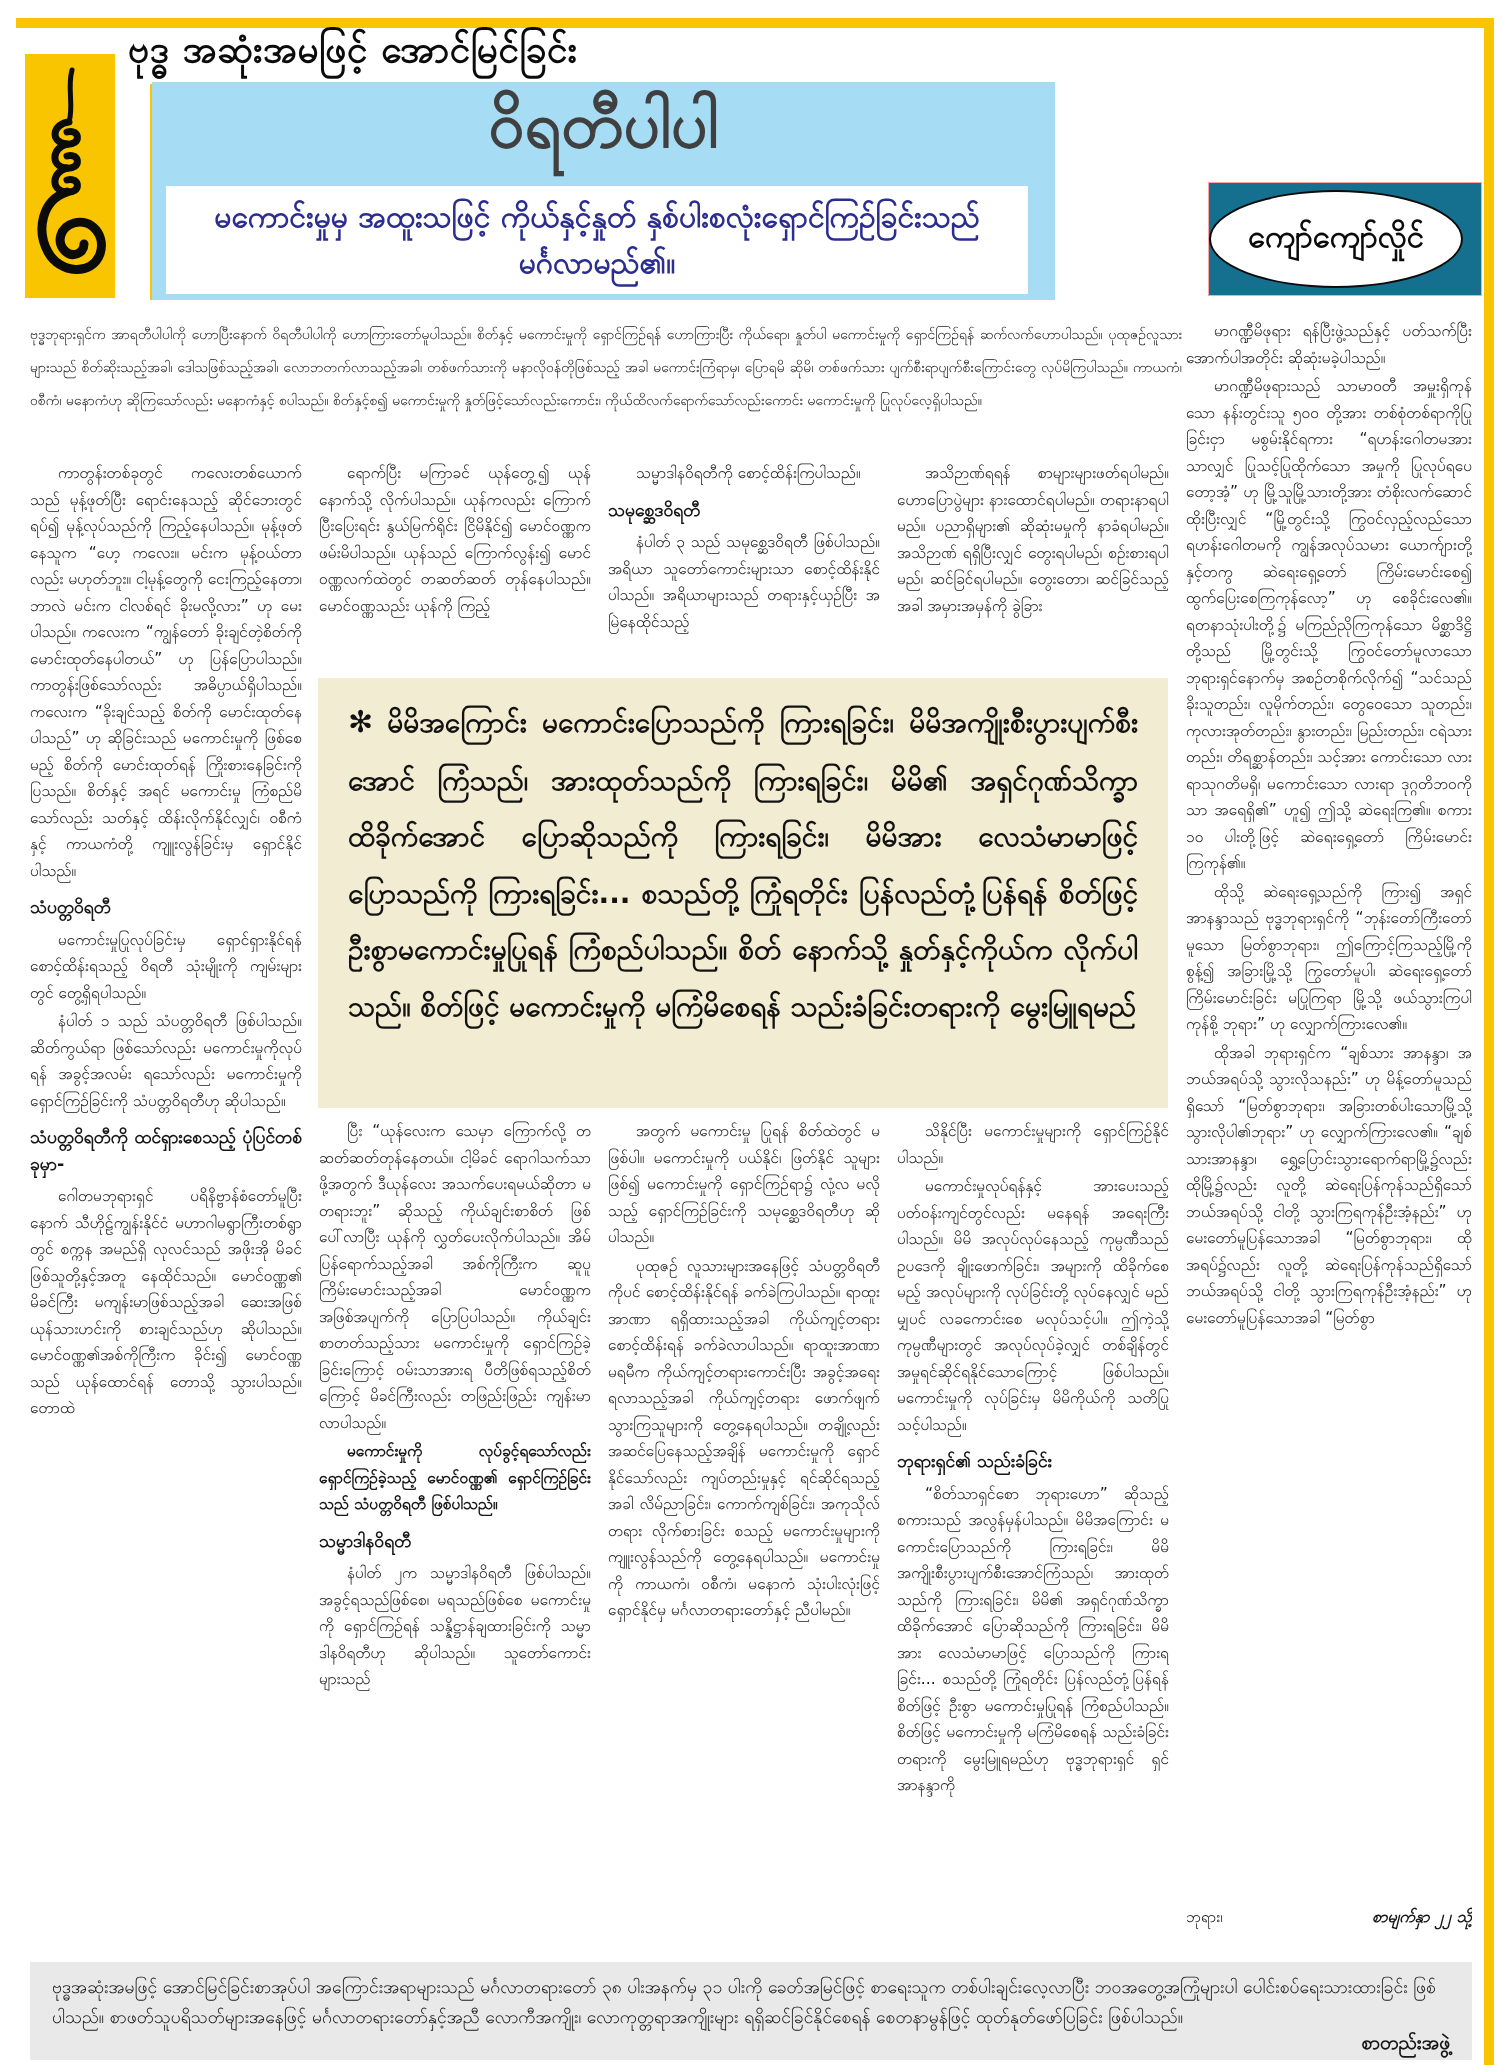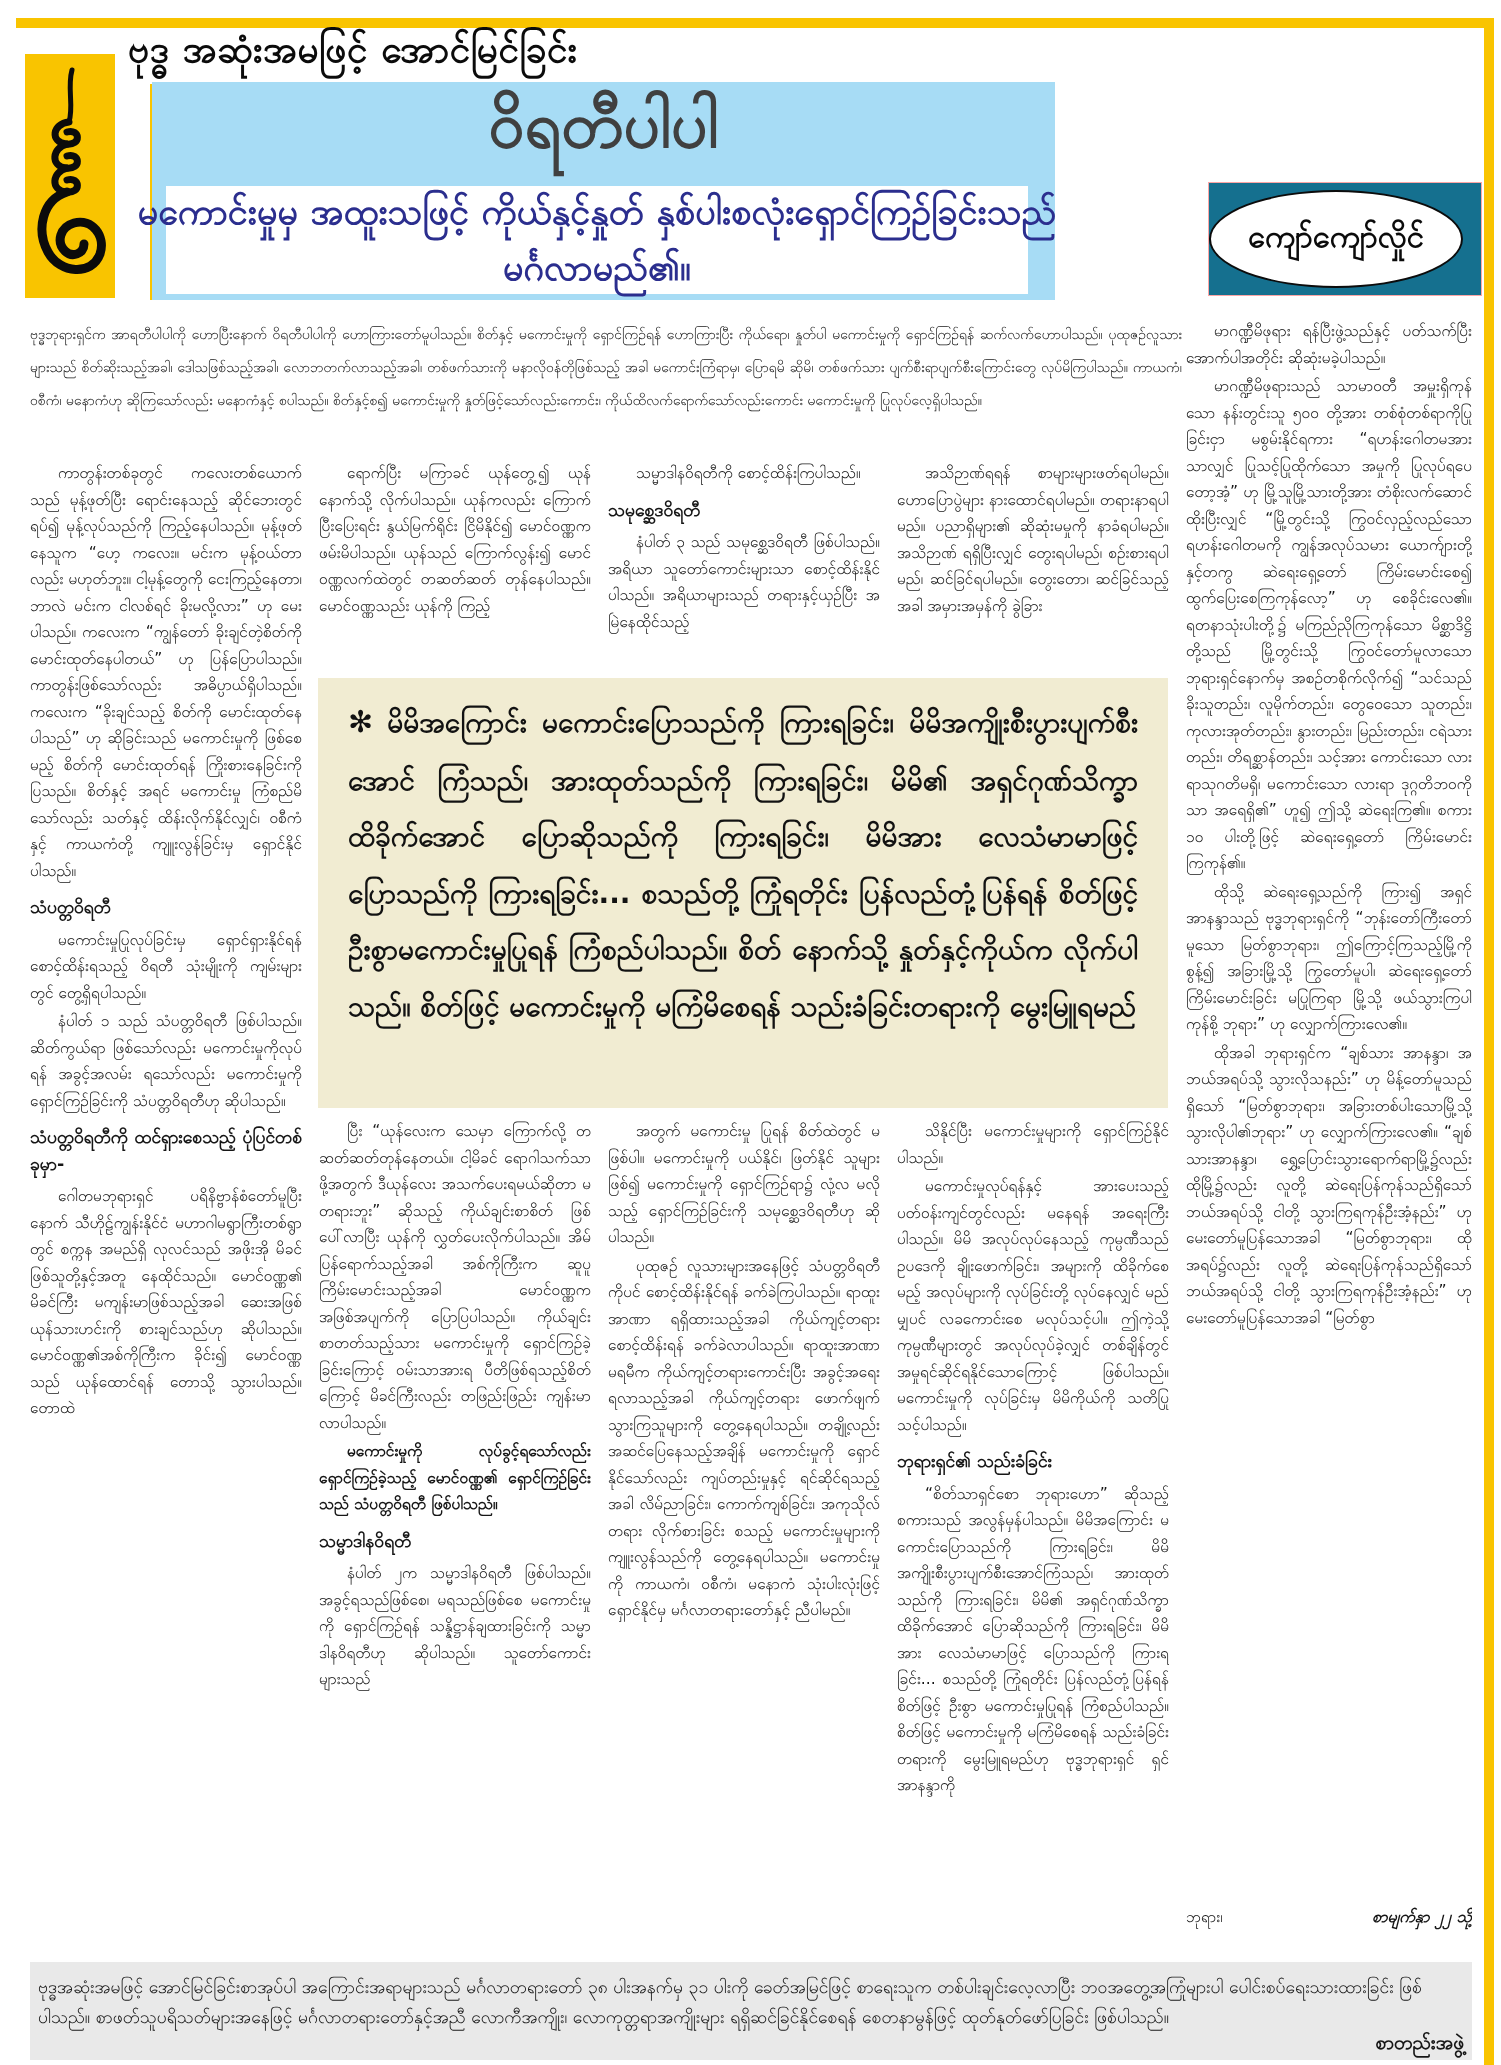--- a/index.html
+++ b/index.html
@@ -14,21 +14,21 @@
             display:flex;align-items:center;justify-content:center;}
   
   .kicker{position:absolute;left:128px;top:26px;width:1000px;height:52px;
           font-size:37px;font-weight:900;letter-spacing:.5px;color:#0b0b0b;}
   
   .title-box{position:absolute;left:152px;top:82px;width:903px;height:218px;background:#A7DCF5;}
   .page-title{position:absolute;left:0;top:2px;width:100%;text-align:center;
               font-size:64px;font-weight:900;color:#404040;}
   .subtitle-box{position:absolute;left:14px;top:104px;width:862px;height:108px;background:#ffffff;
                 display:flex;flex-direction:column;align-items:center;justify-content:center;}
-  .subtitle-line{font-size:36px;font-weight:700;color:#2B2E8E;line-height:1.55;text-align:center;white-space:nowrap;}
+  .subtitle-line{font-size:30px;font-weight:700;color:#2B2E8E;line-height:1.55;text-align:center;white-space:nowrap;}
   
   .author-box{position:absolute;left:1208px;top:182px;width:272px;height:112px;background:#15708F;
               border:1px solid #fca5a5;display:flex;align-items:center;}
   .author-ellipse{width:250px;height:94px;background:#ffffff;border:2px solid #0c0c0c;border-radius:50%;
                   display:flex;align-items:center;justify-content:center;}
   .author-name{font-size:31px;font-weight:900;color:#0b0b0b;white-space:nowrap;}
   
   .intro{position:absolute;left:30px;top:318px;width:1152px;height:136px;overflow:hidden;
          font-size:14px;line-height:33px;text-align:justify;}
   
@@ -48,21 +48,21 @@
              align-items:baseline;background:#ffffff;padding-top:4px;}
   .jump-left{font-size:15.5px;}
   .jump-right{font-size:16px;font-weight:800;font-style:italic;}
   
   .quote-box{position:absolute;left:318px;top:678px;width:850px;height:430px;background:#F1ECD2;
              padding:14px 30px;box-sizing:border-box;overflow:hidden;}
   .quote-text{font-size:28px;font-weight:800;line-height:2.02;color:#121212;text-align:justify;}
   .quote-marker{font-size:30px;font-weight:900;padding-right:14px;}
   
   .footer{position:absolute;left:30px;top:1962px;width:1442px;height:98px;background:#E9E9E9;
-          padding:10px 8px;box-sizing:border-box;overflow:hidden;}
+          padding:10px 22px;box-sizing:border-box;overflow:hidden;}
   .footer-text{font-size:17.5px;line-height:30px;text-align:justify;display:inline;}
   .footer-sign{display:block;text-align:right;font-size:19px;font-weight:800;margin-top:-2px;}
   svg.ornament{display:block;}
 </style>
 </head>
 <body>
 
 <div class="page">
 
   <div class="frame-top"></div>

